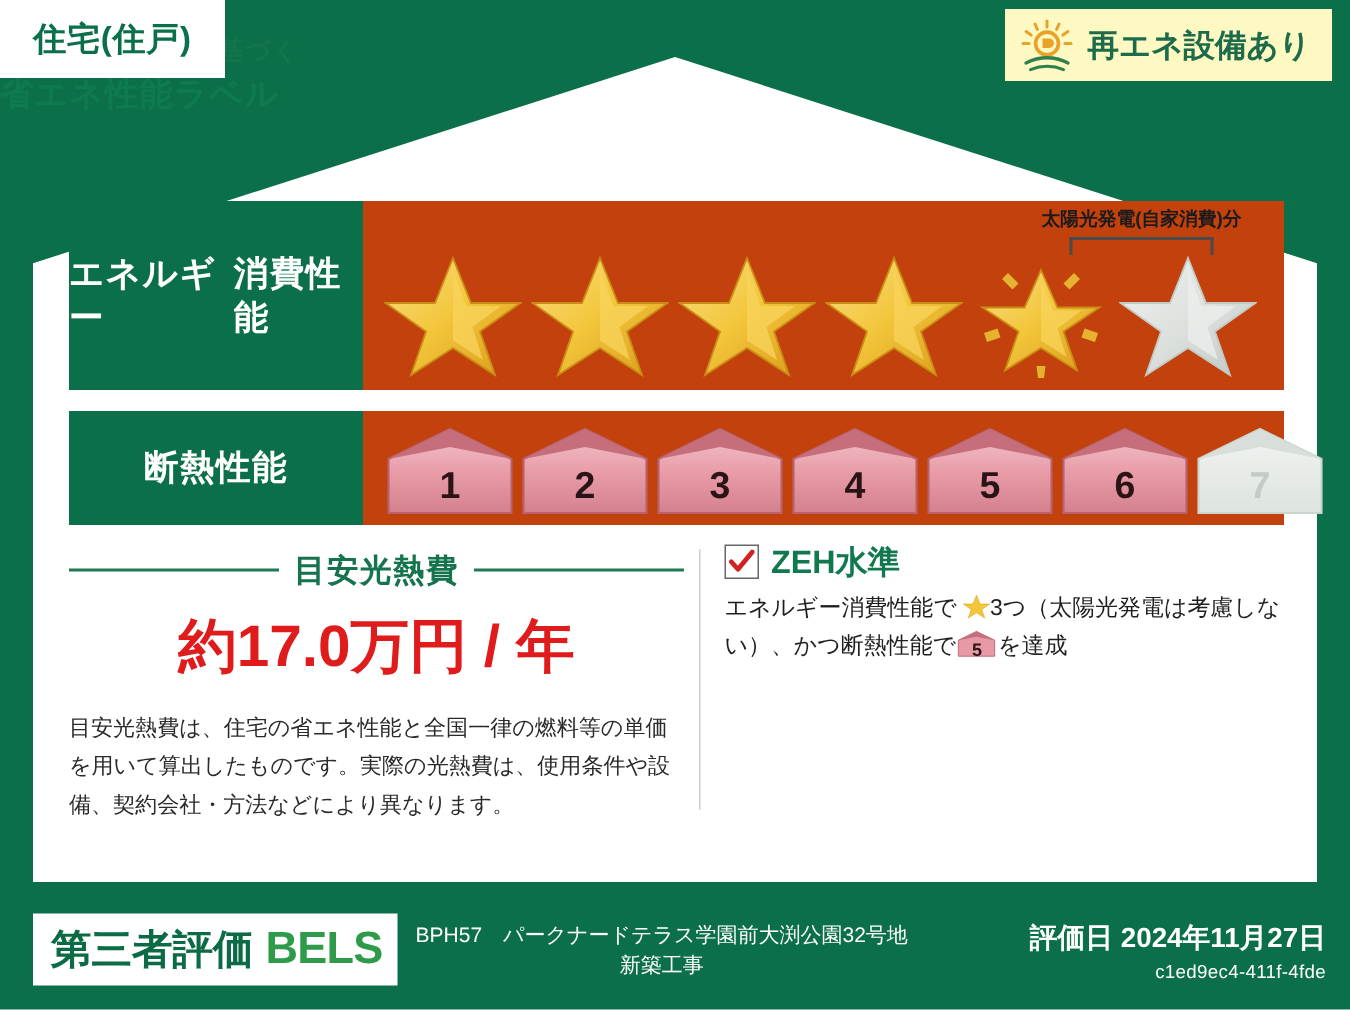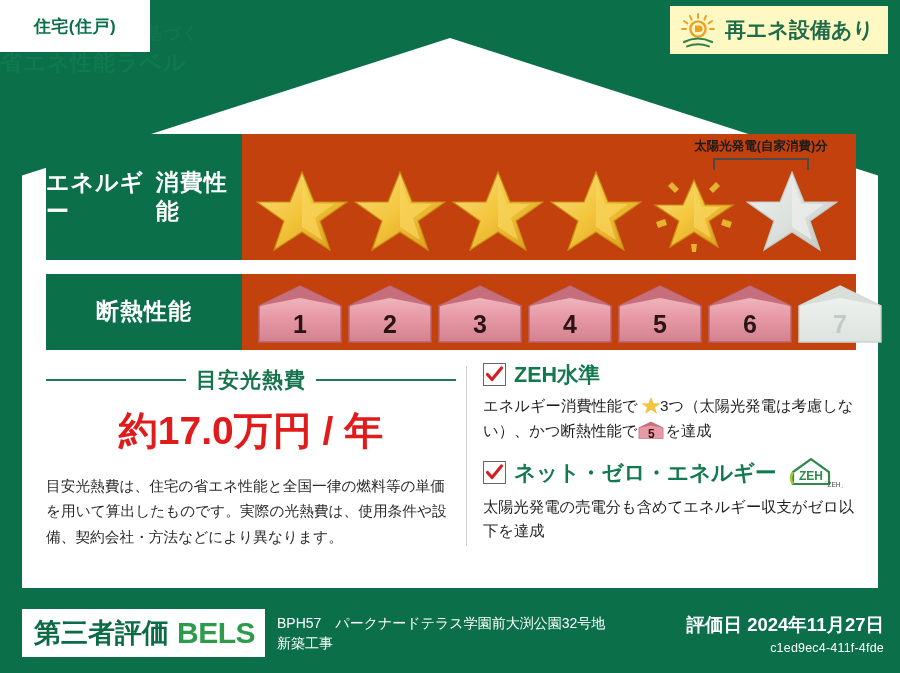--- a/index.html
+++ b/index.html
@@ -15,21 +15,21 @@
 
   
   .badge-house-type {
     position: absolute; left: 0; top: 0;
     width: 150px; height: 52px;
     background: #ffffff;
     display: flex; align-items: center; justify-content: center;
     z-index: 40;
   }
   .badge-house-type span {
-    color: #0b7049; font-size: 17px; font-weight: bold;
+    color: #0b7049; font-size: 22px; font-weight: bold;
     letter-spacing: 0.5px;
   }
 
   .badge-renewable {
     position: absolute; right: 12px; top: 6px;
     height: 48px; padding: 0 14px 0 8px;
     background: #fef9c3;
     display: flex; align-items: center; gap: 7px;
     z-index: 40;
   }
@@ -189,21 +189,21 @@
   }
   .bels-box {
     margin-left: 22px;
     background: #ffffff; height: 48px;
     display: flex; align-items: center; padding: 0 10px 0 12px;
   }
   .bels-box .third { color: #0b6b45; font-size: 27px; font-weight: bold; letter-spacing: 0px; }
   .bels-box .bels { color: #2e9b4a; font-size: 30px; font-weight: bold; margin-left: 8px; letter-spacing: -0.5px; }
   .foot-mid {
     margin-left: 12px; color: #ffffff;
-    font-size: 14px; line-height: 1.45; white-space: nowrap;
+    font-size: 14px; line-height: 1.45; white-space: nowrap; text-align: center;
   }
   .foot-right {
     margin-left: auto; margin-right: 16px;
     text-align: right; color: #ffffff;
   }
   .foot-right .date { font-size: 18.5px; font-weight: bold; white-space: nowrap; }
   .foot-right .id { font-size: 12.5px; margin-top: 4px; letter-spacing: 0.2px; }
 </style>
 </head>
 <body>
@@ -429,39 +429,20 @@
         </span><span>3つ（太陽光発電は考慮しない）、かつ断熱性能で</span><span class="inline-grade">
           <svg viewBox="0 0 88 62">
             <polygon points="44,2 85,22 85,58 3,58 3,22" fill="#e79aa6" stroke="#b9626f" stroke-width="2"></polygon>
             <polygon points="44,2 85,22 44,14 3,22" fill="#c76e7c"></polygon>
           </svg>
           <span class="n">5</span>
         </span><span>を達成</span>
       </div>
     </div>
 
-    <div class="check-block">
-      <div class="check-head">
-        <span class="checkbox">
-          <svg width="19" height="19" viewBox="0 0 19 19">
-            <path d="M2.5 9.5 L7 14.5 L16.5 3" fill="none" stroke="#d32020" stroke-width="3.2" stroke-linecap="round" stroke-linejoin="round"></path>
-          </svg>
-        </span>
-        <span class="check-title">ネット・ゼロ・エネルギー</span>
-        <span>
-          <svg class="zeh-logo" viewBox="0 0 56 34">
-            <path d="M6 16 L24 3 L42 16 L42 28 L6 28 Z" fill="none" stroke="#2f8a4e" stroke-width="2.2"></path>
-            <path d="M6 16 Q2 22 6 28" fill="none" stroke="#9ec93a" stroke-width="2.6"></path>
-            <text x="24" y="24" text-anchor="middle" font-family="Liberation Sans, sans-serif" font-size="12" font-weight="bold" fill="#2f8a4e">ZEH</text>
-            <text x="47" y="31" text-anchor="middle" font-family="Liberation Sans, sans-serif" font-size="6.5" fill="#4a4a4a">「ZEH」</text>
-          </svg>
-        </span>
-      </div>
-      <div class="check-body">太陽光発電の売電分も含めてエネルギー収支がゼロ以下を達成</div>
-    </div>
   </div>
 </div>
 
 <div class="footer">
   <div class="bels-box">
     <span class="third">第三者評価</span>
     <span class="bels">BELS</span>
   </div>
   <div class="foot-mid">
     <div>BPH57　パークナードテラス学園前大渕公園32号地</div>

